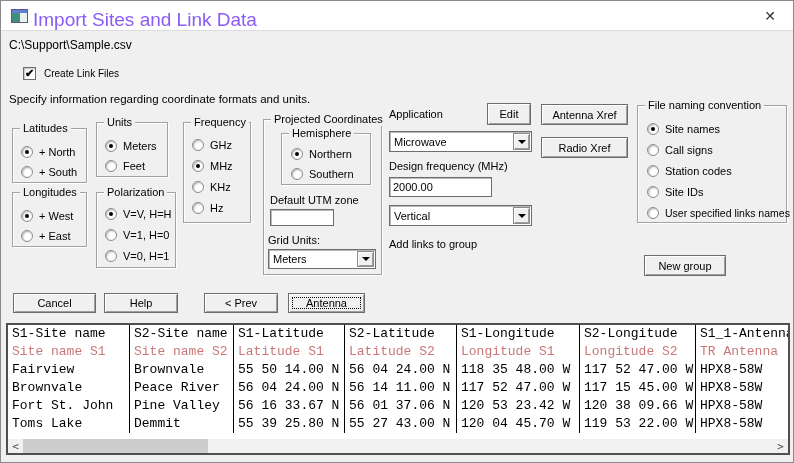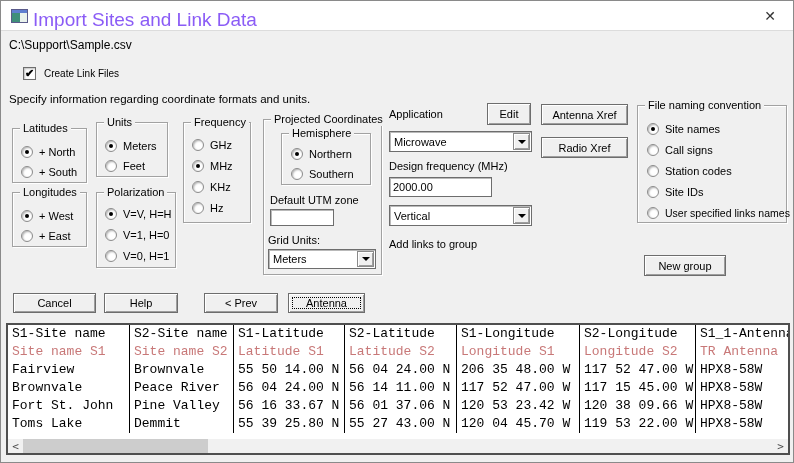--- a/index.html
+++ b/index.html
@@ -259,21 +259,21 @@
       <span class="tcell" style="width:112px;">Latitude S2</span>
       <span class="tcell" style="width:123px;">Longitude S1</span>
       <span class="tcell" style="width:116px;">Longitude S2</span>
       <span class="tcell last">TR Antenna</span>
     </div>
     <div class="trow">
       <span class="tcell" style="width:122px;">Fairview</span>
       <span class="tcell" style="width:104px;">Brownvale</span>
       <span class="tcell" style="width:111px;">55 50 14.00 N</span>
       <span class="tcell" style="width:112px;">56 04 24.00 N</span>
-      <span class="tcell" style="width:123px;">206 35 48.00 W</span>
+      <span class="tcell" style="width:123px;">118 35 48.00 W</span>
       <span class="tcell" style="width:116px;">117 52 47.00 W</span>
       <span class="tcell last">HPX8-58W</span>
     </div>
     <div class="trow">
       <span class="tcell" style="width:122px;">Brownvale</span>
       <span class="tcell" style="width:104px;">Peace River</span>
       <span class="tcell" style="width:111px;">56 04 24.00 N</span>
       <span class="tcell" style="width:112px;">56 14 11.00 N</span>
       <span class="tcell" style="width:123px;">117 52 47.00 W</span>
       <span class="tcell" style="width:116px;">117 15 45.00 W</span>

